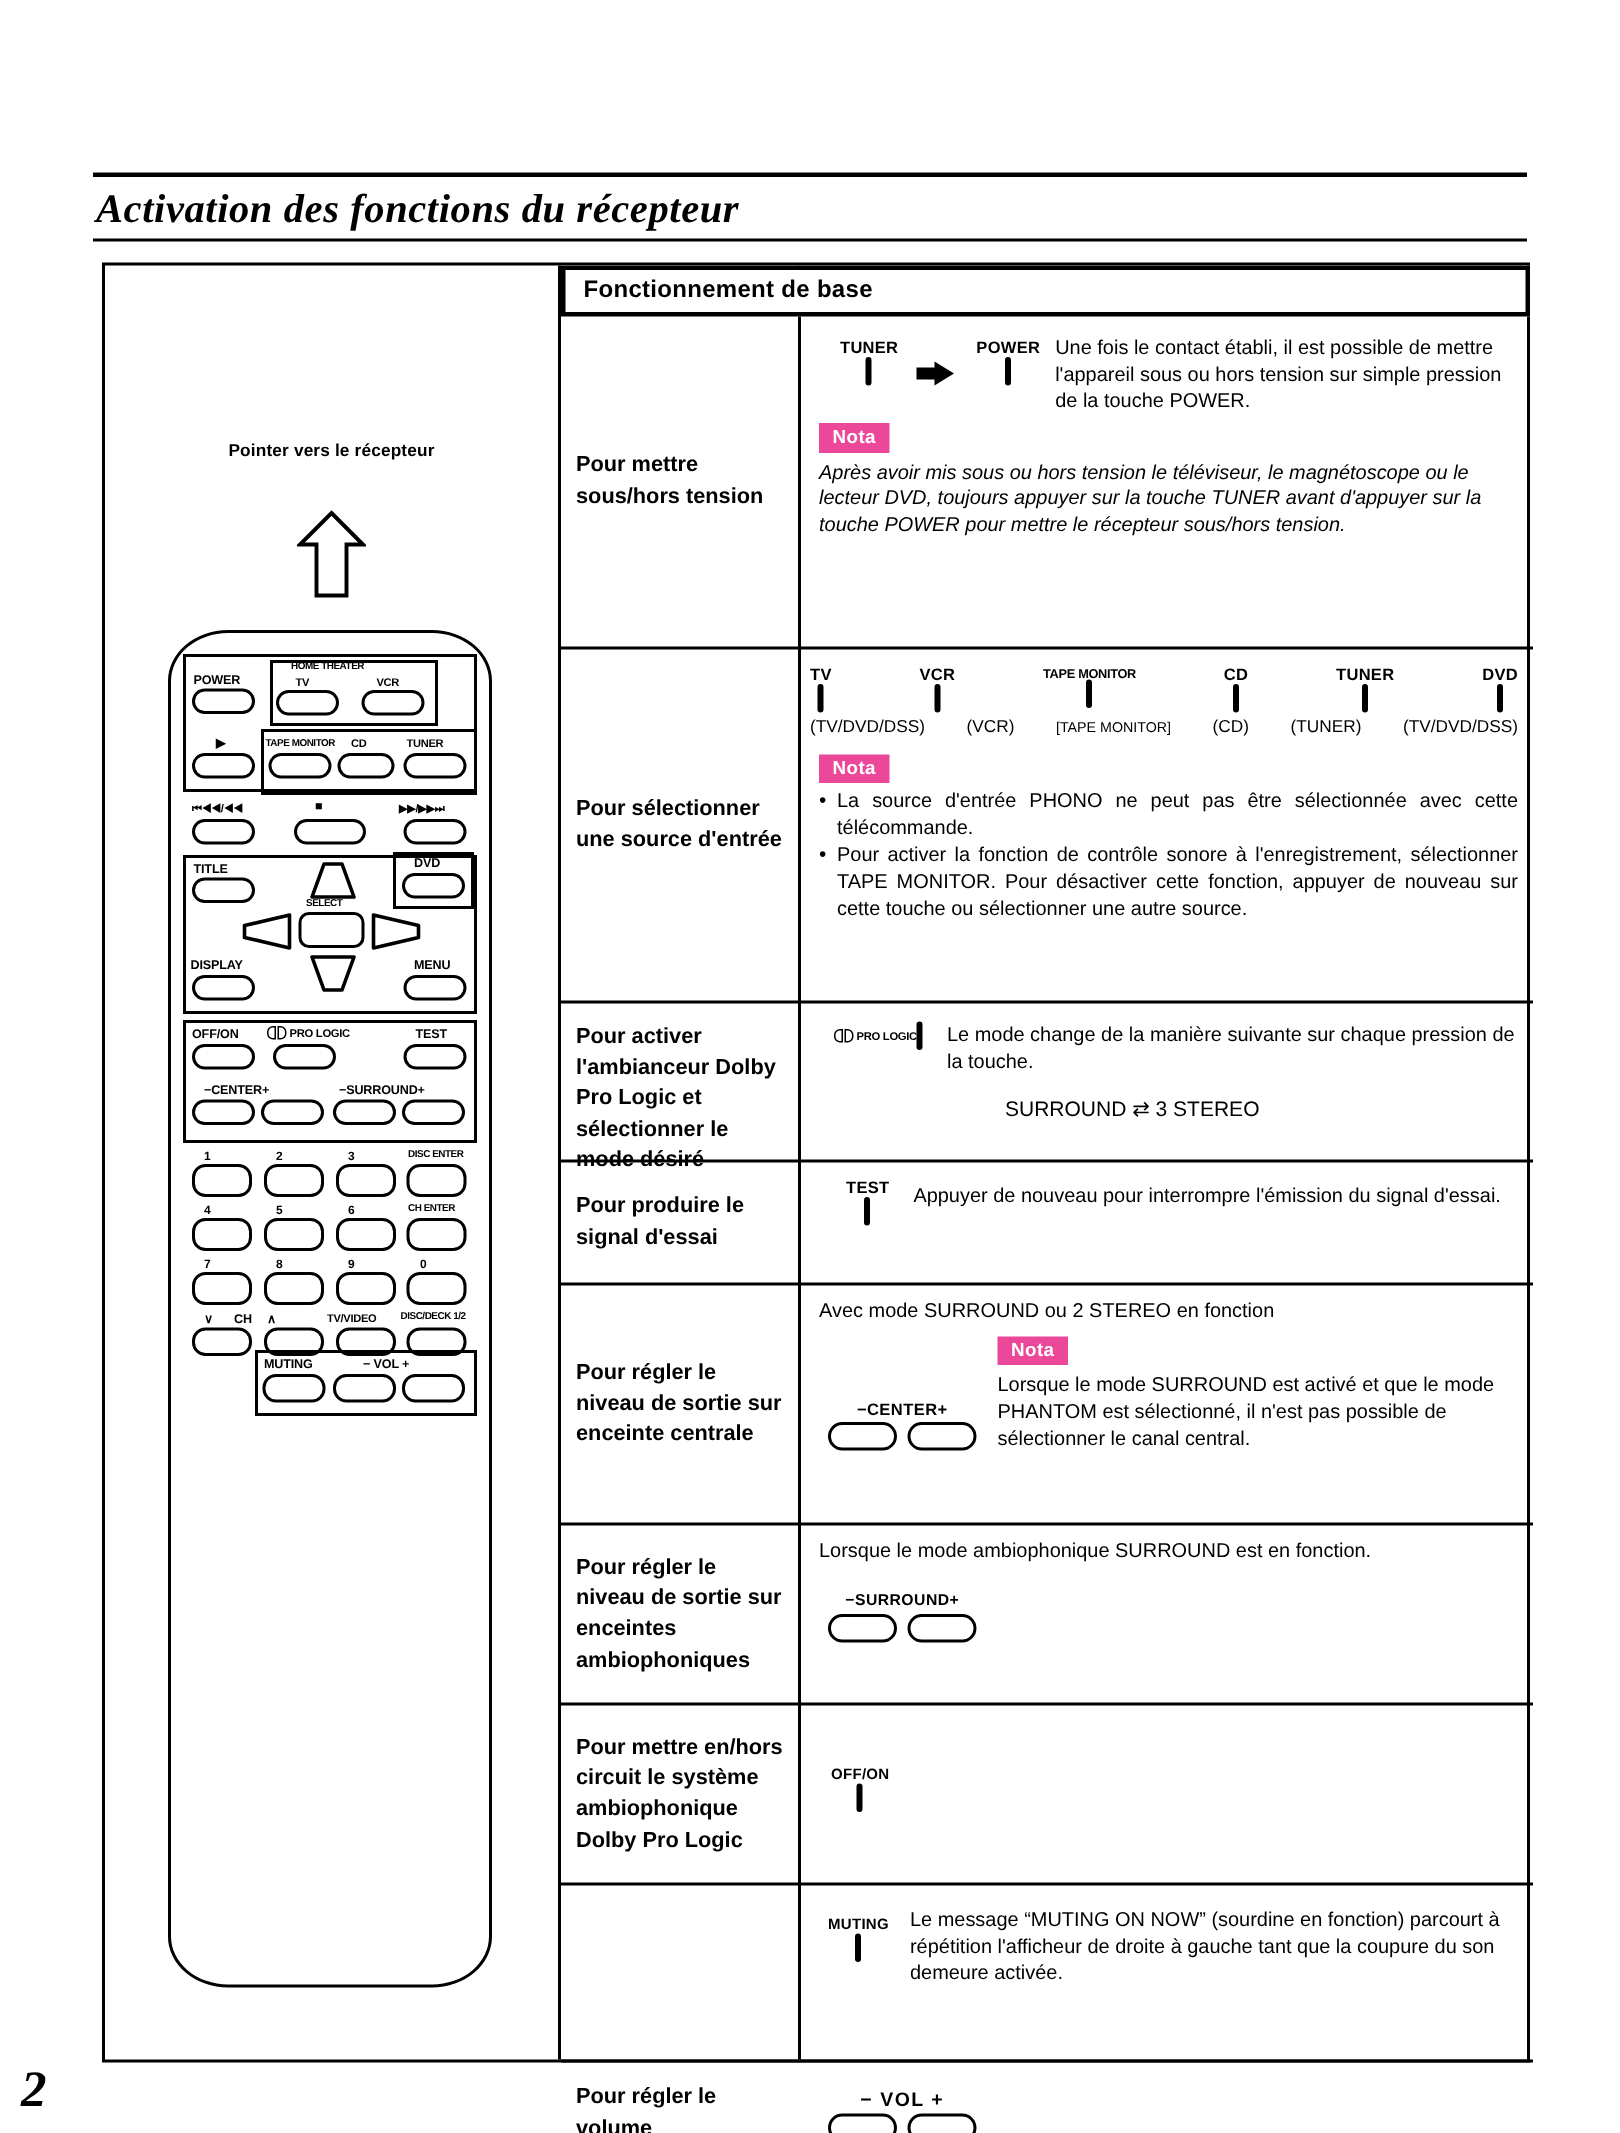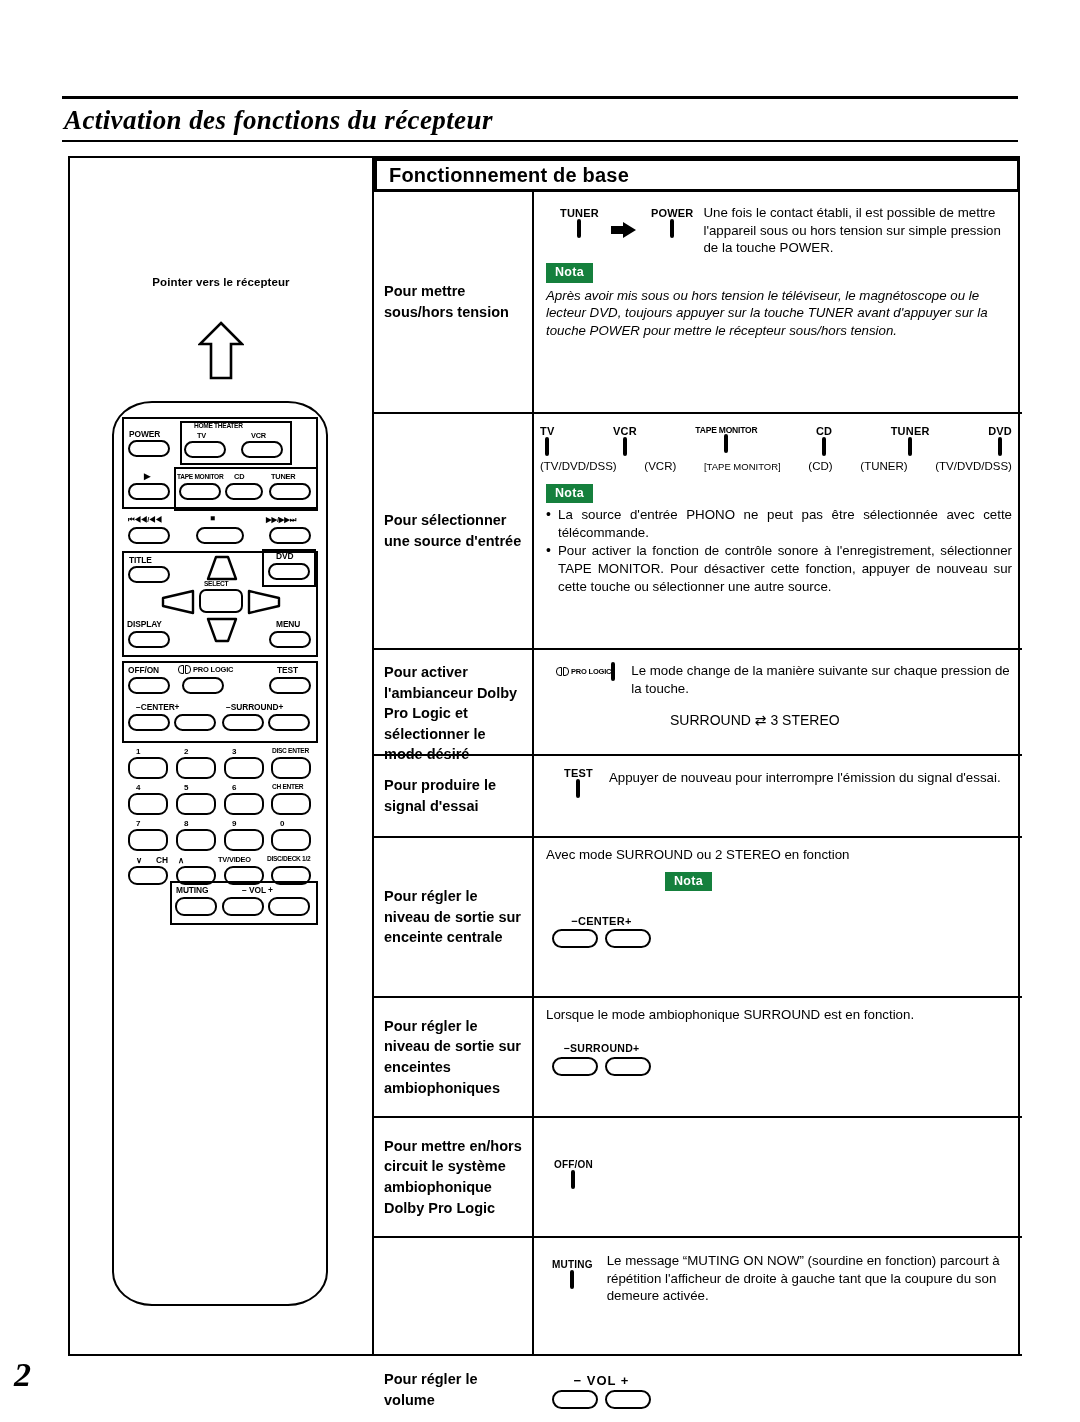--- a/index.html
+++ b/index.html
@@ -4,21 +4,21 @@
 <style>
   html,body{margin:0;padding:0;}
   body{
     width:1080px;height:1422px;
     background:#ffffff;
     font-family:"Liberation Sans", sans-serif;
     color:#000;
     position:relative;
     overflow:hidden;
   }
-  .page{position:absolute;inset:0;}
+  .page{position:absolute;inset:0;margin-top:19px;}
 
   
   .title-wrap{position:absolute;left:62px;top:96px;width:956px;}
   .title-rule-top{height:3px;background:#000;width:100%;}
   .title-text{
     font-family:"Liberation Serif", serif;
     font-weight:bold;font-style:italic;
     font-size:27px;letter-spacing:.4px;
     padding:6px 2px 4px 2px;
     white-space:nowrap;
@@ -44,21 +44,21 @@
   .vsep-a{left:302px;}   
   .vsep-b{left:462px;}   
 
   
   .hdr{
     position:absolute;left:304px;top:0;width:646px;height:34px;
     border:3px solid #000;box-sizing:border-box;
     display:flex;align-items:center;
     background:#fff;
   }
-  .hdr span{font-size:20px;font-weight:bold;padding-left:12px;letter-spacing:.2px;}
+  .hdr span{font-size:16px;font-weight:bold;padding-left:12px;letter-spacing:.2px;}
 
   
   .rows{position:absolute;left:304px;top:34px;right:-2px;bottom:0;}
   .row{position:absolute;left:0;width:648px;border-bottom:2px solid #000;box-sizing:border-box;}
   .row:last-child{border-bottom:none;}
   .rowlabel{
     position:absolute;left:0;top:0;width:158px;height:100%;
     box-sizing:border-box;
     display:flex;align-items:center;
     padding:0 8px 0 10px;
@@ -97,21 +97,21 @@
   .dolby .dd{display:flex;gap:1px;}
   .dolby .dd i{
     display:block;width:6px;height:9px;border:1.6px solid #000;box-sizing:border-box;font-style:normal;
   }
   .dolby .dd i:first-child{border-radius:4px 0 0 4px;}
   .dolby .dd i:last-child{border-radius:0 4px 4px 0;}
   .dolby .txt{font-size:7.5px;font-weight:bold;letter-spacing:-.2px;}
 
   
   .nota{
-    display:inline-block;background:#15803d;color:#fff;
+    display:inline-block;background:#ec4899;color:#fff;
     font-size:12.5px;font-weight:bold;
     padding:1px 9px 2px 9px;letter-spacing:.3px;
   }
   .bullets{margin:3px 0 0 0;padding:0;list-style:none;}
   .bullets li{position:relative;padding-left:12px;margin-bottom:1px;text-align:justify;}
   .bullets li:before{content:"\2022";position:absolute;left:0;top:-1px;font-size:14px;}
 
   .arrow-r{
     display:inline-block;vertical-align:middle;width:26px;height:16px;position:relative;
   }
@@ -446,20 +446,21 @@
           <div class="flexrow" style="margin-top:8px;">
             <div class="btnpair" style="margin:42px 14px 0 6px;">
               <span class="cap">−CENTER+</span>
               <span class="pills">
                 <span class="pill"></span>
                 <span class="pill"></span>
               </span>
             </div>
             <div class="txt">
               <span class="nota">Nota</span>
+              <div style="margin-top:4px;">Lorsque le mode SURROUND est activé et que le mode PHANTOM est sélectionné, il n'est pas possible de sélectionner le canal central.</div>
             </div>
           </div>
         </div>
       </div>
 
       <div class="row" style="top:806px;height:120px;">
         <div class="rowlabel">
           <p>Pour régler le niveau de sortie sur enceintes ambiophoniques</p>
         </div>
         <div class="rowbody">

